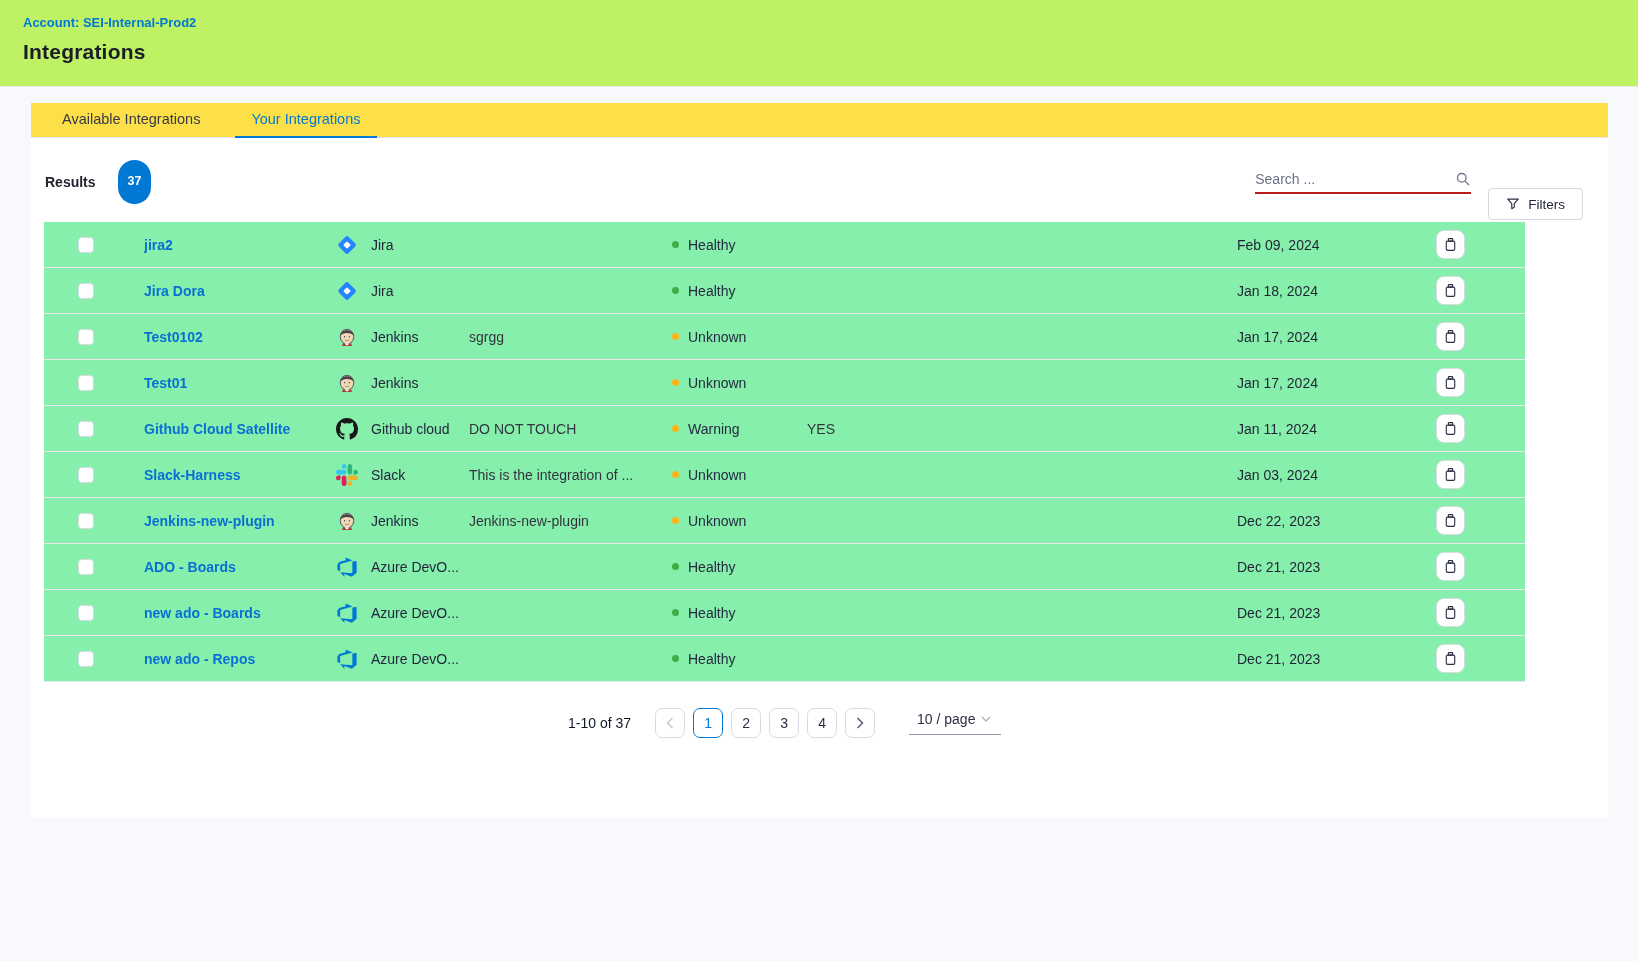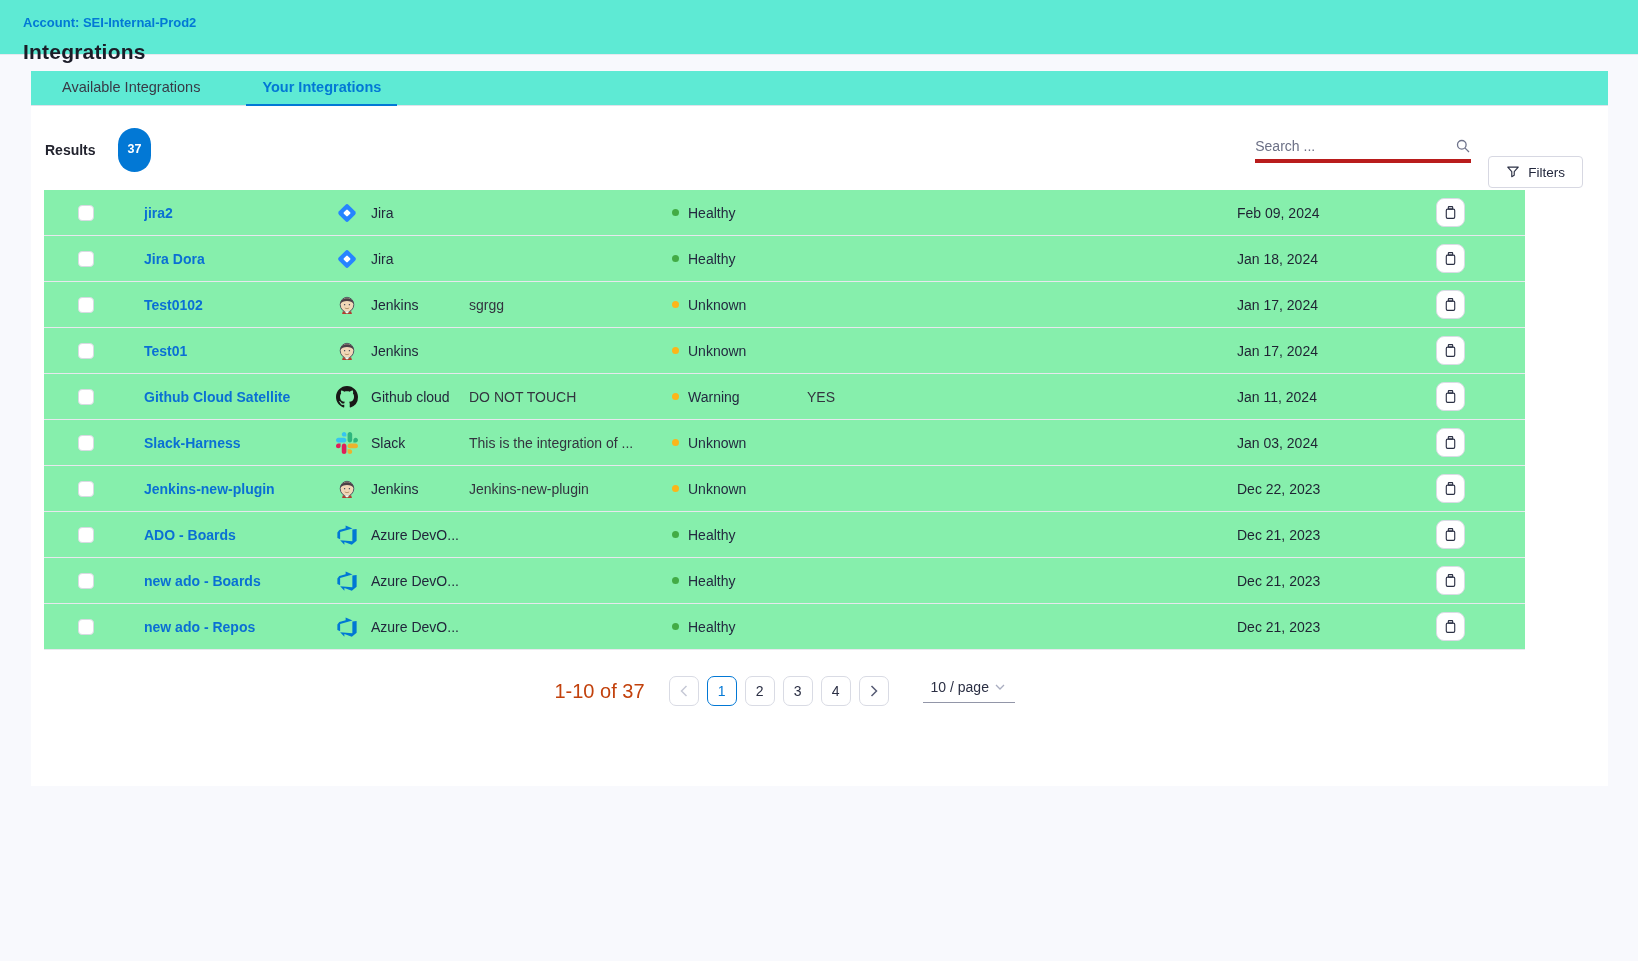--- a/index.html
+++ b/index.html
@@ -5,22 +5,22 @@
   * { box-sizing: border-box; margin: 0; padding: 0; }
   html, body { width: 1638px; height: 961px; }
   body {
     font-family: "Liberation Sans", "DejaVu Sans", sans-serif;
     background: #f8f9fd;
     color: #22273c;
     overflow: hidden;
   }
   
   .top-header {
-    background: #5eead4;
-    height: 55px;
+    background: #bef264;
+    height: 87px;
     padding: 13px 24px 0 23px;
     border-bottom: 1px solid #e7e9ef;
   }
   .account-link {
     display: inline-block;
     color: #0278d5;
     font-size: 13px;
     font-weight: 700;
     text-decoration: none;
     cursor: pointer;
@@ -34,38 +34,38 @@
   }
   
   .card {
     margin: 16px 30px 0 31px;
     background: #fff;
     min-height: 715px;
   }
   .tabbar {
     display: flex;
     align-items: flex-end;
-    gap: 30px;
+    gap: 19px;
     height: 35px;
     padding-left: 15px;
-    background: #5eead4;
+    background: #fde047;
     border-bottom: 1px solid #dfe2ea;
   }
   .tab {
     padding: 8px 16px 9px;
     font-size: 14.5px;
     color: #383946;
     cursor: pointer;
     border-bottom: 2px solid transparent;
     margin-bottom: -1px;
     white-space: nowrap;
   }
   .tab.active {
     color: #0278d5;
-    font-weight: 700;
+    font-weight: 400;
     border-bottom-color: #0278d5;
   }
   .card-content { padding: 0 13px 40px; }
   
   .toolbar {
     margin-top: 27px;
     display: flex;
     align-items: center;
     justify-content: space-between;
     height: 34px;
@@ -79,21 +79,21 @@
     font-weight: 700;
     padding: 15px 10px;
     border-radius: 999px;
     line-height: 1.1;
   }
   .toolbar-right { display: flex; align-items: center; gap: 17px; padding-right: 12px; }
   .search-box {
     display: flex;
     align-items: center;
     width: 216px;
-    border-bottom: 4px solid #b91c1c;
+    border-bottom: 2px solid #b91c1c;
     padding-bottom: 5px;
     margin-left: 20px;
   }
   .search-box input {
     flex: 1;
     border: none;
     outline: none;
     font-size: 14px;
     font-family: inherit;
     color: #22273c;
@@ -176,21 +176,21 @@
   .trash-btn svg { width: 15px; height: 15px; }
   
   .pagination {
     margin-top: 26px;
     width: 1481px;
     display: flex;
     align-items: center;
     justify-content: center;
     gap: 8px;
   }
-  .page-range { font-size: 20px; color: #c2410c; margin-right: 16px; }
+  .page-range { font-size: 14px; color: #0f172a; margin-right: 16px; }
   .page-btn {
     min-width: 30px; height: 30px;
     border: 1px solid #d9dbe4;
     border-radius: 7px;
     background: #fff;
     font-family: inherit;
     font-size: 14px;
     color: #2b2f44;
     display: inline-flex;
     align-items: center;

